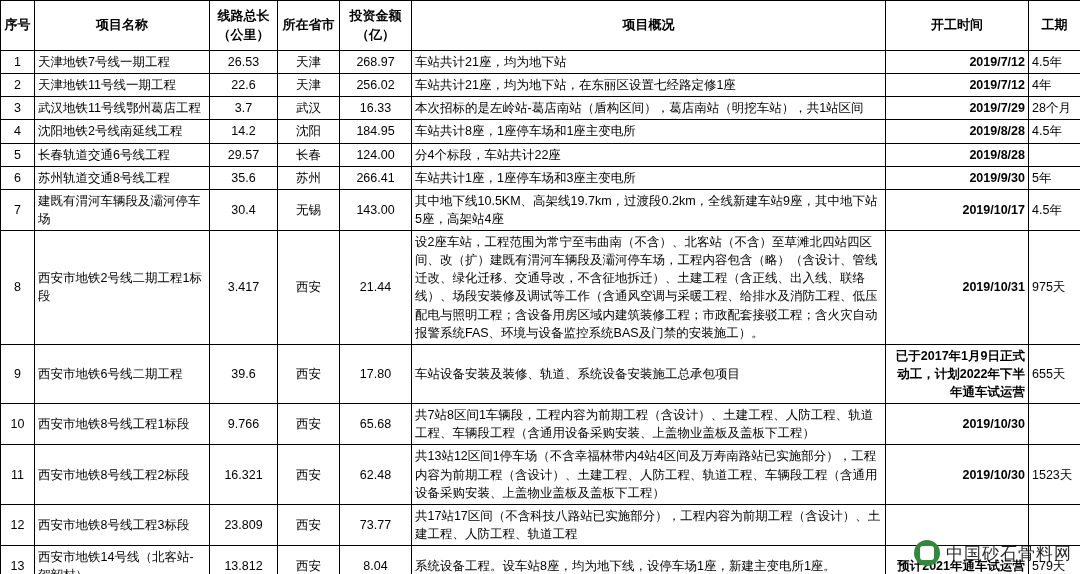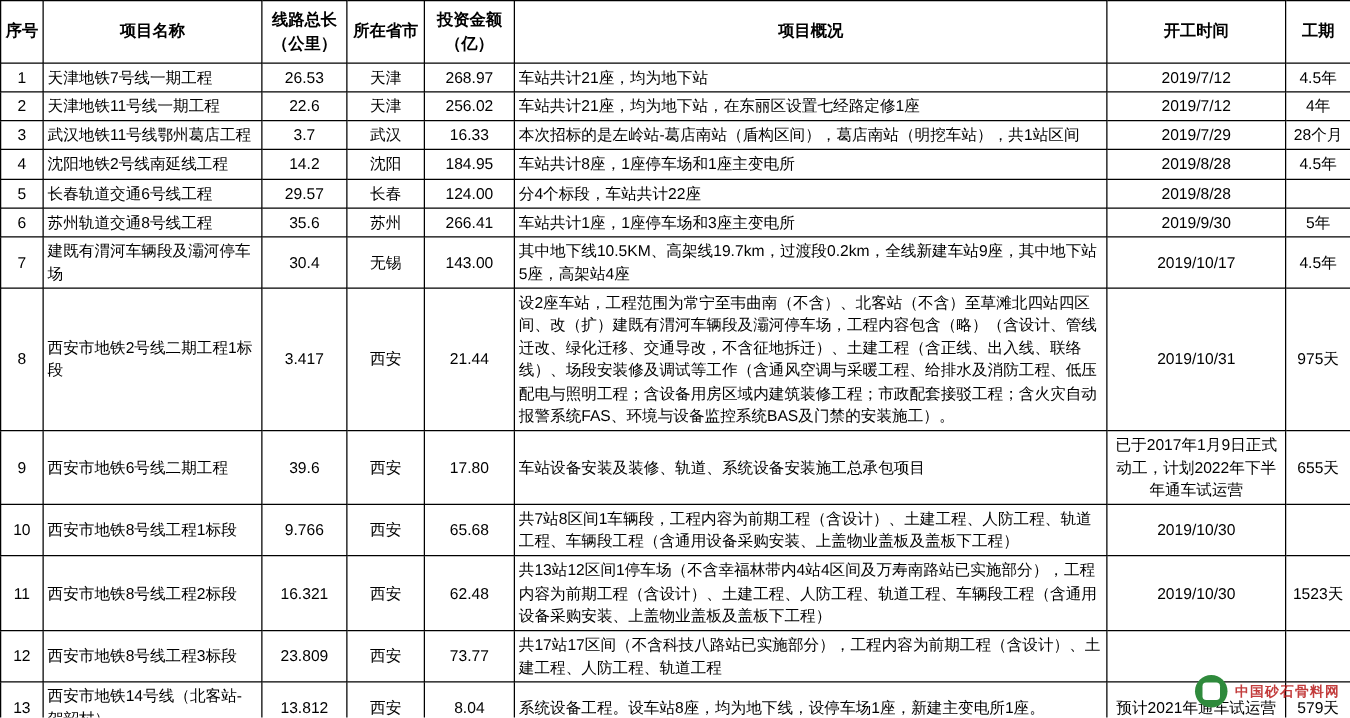--- a/index.html
+++ b/index.html
@@ -35,22 +35,22 @@
     font-size: 13px;
     padding: 4px 2px;
     height: 50px;
   }
   .c-idx   { width: 34px;  text-align: center; }
   .c-name  { width: 175px; text-align: left; padding-left: 6px; margin-left: 20px; }
   .c-len   { width: 68px;  text-align: center; }
   .c-city  { width: 62px;  text-align: center; }
   .c-amt   { width: 72px;  text-align: center; }
   .c-desc  { width: 474px; text-align: left; padding-left: 6px; padding-right: 6px; }
-  .c-start { width: 143px; text-align: center; }
-  .c-dur   { width: 52px;  text-align: center; }
+  .c-start { width: 143px; text-align: right; font-weight: bold; }
+  .c-dur   { width: 52px;  }
   .hdr-sub { font-weight: bold; }
   .watermark {
     position: absolute;
     right: 8px;
     bottom: 8px;
     display: flex;
     align-items: center;
     gap: 6px;
     pointer-events: none;
   }
@@ -63,23 +63,23 @@
   }
   .wm-logo::after {
     content: "";
     position: absolute;
     left: 6px; top: 6px;
     width: 14px; height: 14px;
     background: #fff;
     border-radius: 3px;
   }
   .wm-text {
-    font-size: 11px;
-    color: #b91c1c;
-    font-weight: bold;
+    font-size: 17px;
+    color: #000000;
+    font-weight: normal;
     letter-spacing: 1px;
     opacity: 0.85;
   }
   .table-wrap { position: relative; width: 1080px; height: 574px; overflow: hidden; }
 </style>
 </head>
 <body>
 
 <div class="table-wrap">
   <table id="project-table">

